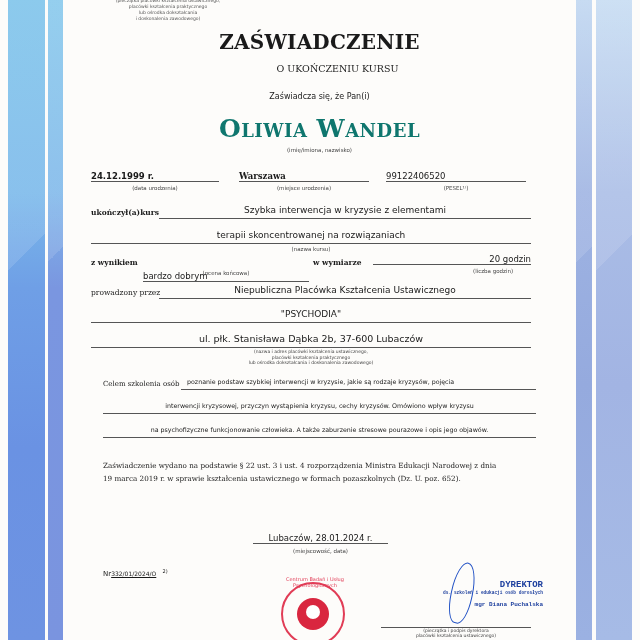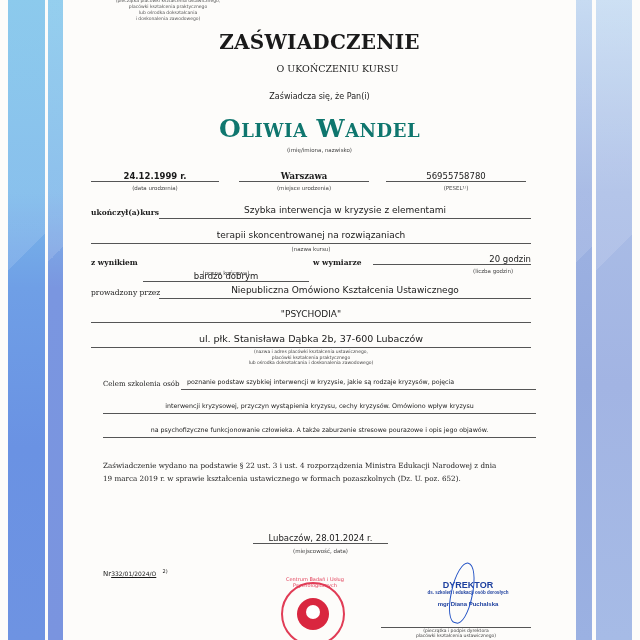--- a/index.html
+++ b/index.html
@@ -30,36 +30,36 @@
     color: #555; text-align: center; font-family: "DejaVu Sans", sans-serif; }
 
   .title { left: 0; width: 513px; top: 30px; font-size: 20px; font-weight: bold; letter-spacing: 0.2px; }
   .subtitle { left: 0; width: 549px; top: 63px; font-size: 9.5px; }
   .intro { left: 0; width: 513px; top: 92px; font-size: 8px; font-family: "DejaVu Sans", sans-serif; }
   .name { left: 0; width: 513px; top: 114px; font-size: 25px; font-weight: bold; color: #0f766e;
     font-variant: small-caps; letter-spacing: 0.5px; }
   .cap { font-size: 5.5px; color: #444; font-family: "DejaVu Sans", sans-serif; }
   .name-cap { left: 0; width: 513px; top: 147px; }
 
-  .field { font-size: 8.5px; font-family: "DejaVu Sans", sans-serif; text-align: center; border-bottom: 1px solid #555; }
+  .field { font-size: 8.5px; font-family: "DejaVu Sans", sans-serif; border-bottom: 1px solid #555; }
   .label { font-size: 7.5px; font-weight: bold; font-family: "DejaVu Serif", serif; }
   .line { border-bottom: 1px solid #555; height: 1px; }
 
   .body-small { font-size: 6.5px; font-family: "DejaVu Sans", sans-serif; text-align:center; }
   .legal { font-size: 7.2px; line-height: 13px; font-family: "DejaVu Serif", serif; }
 
   .stamp { left: 218px; top: 582px; width: 64px; height: 64px; border-radius: 50%;
     border: 2px solid #e13c56; box-sizing: border-box; }
   .stamp-inner { position:absolute; left: 14px; top: 14px; width: 32px; height: 32px; border-radius: 50%; background: #d9263f; }
   .stamp-bulb { position:absolute; left: 9px; top: 7px; width: 14px; height: 14px; border-radius: 50%; background: #fff; }
   .stamp-text { position:absolute; left:-6px; top:-8px; width: 76px; font-size: 5px; color: #e13c56;
     font-family: "DejaVu Sans", sans-serif; text-align:center; }
 
   .sig-box { left: 330px; top: 568px; width: 150px; height: 60px; }
-  .dyr { font-family: Liberation Sans, sans-serif; color: #1d3f9e; text-align: center; }
+  .dyr { font-family: Liberation Mono, monospace; color: #1d3f9e; text-align: right; }
   .sig-stroke { position:absolute; border: 1.5px solid #1f4fc4; border-radius: 50% 50% 45% 45%; }
 </style>
 </head>
 <body>
 
 <div class="stripe l-outer"></div>
 <div class="stripe l-inner"></div>
 <div class="stripe r-inner"></div>
 <div class="stripe r-outer"></div>
 
@@ -75,40 +75,40 @@
   <div class="abs center title">ZAŚWIADCZENIE</div>
   <div class="abs center subtitle">O UKOŃCZENIU KURSU</div>
   <div class="abs center intro">Zaświadcza się, że Pan(i)</div>
   <div class="abs center name">Oliwia Wandel</div>
   <div class="abs center cap name-cap">(imię/imiona, nazwisko)</div>
 
   <div class="abs field" style="left:28px; top:171px; width:128px; font-weight:bold;">24.12.1999 r.</div>
   <div class="abs cap center" style="left:28px; top:185px; width:128px;">(data urodzenia)</div>
   <div class="abs field" style="left:176px; top:171px; width:130px; font-weight:bold; font-family:'DejaVu Serif',serif;">Warszawa</div>
   <div class="abs cap center" style="left:176px; top:185px; width:130px;">(miejsce urodzenia)</div>
-  <div class="abs field" style="left:323px; top:171px; width:140px;">56955758780</div>
+  <div class="abs field" style="left:323px; top:171px; width:140px;">99122406520</div>
   <div class="abs cap center" style="left:323px; top:185px; width:140px;">(PESEL¹⁾)</div>
 
   <div class="abs label" style="left:28px; top:208px;text-align:center;">ukończył(a)kurs</div>
   <div class="abs line" style="left:96px; top:217px; width:372px;"></div>
   <div class="abs center" style="left:96px; top:205px; width:372px; font-size:9px; font-family:'DejaVu Sans',sans-serif;">Szybka interwencja w kryzysie z elementami</div>
   <div class="abs line" style="left:28px; top:242px; width:440px;"></div>
   <div class="abs center" style="left:28px; top:230px; width:440px; font-size:9px; font-family:'DejaVu Sans',sans-serif;">terapii skoncentrowanej na rozwiązaniach</div>
   <div class="abs cap center" style="left:28px; top:246px; width:440px;">(nazwa kursu)</div>
 
   <div class="abs label" style="left:28px; top:258px;">z wynikiem</div>
   <div class="abs field" style="left:80px; top:271px; width:166px;">bardzo dobrym</div>
   <div class="abs cap center" style="left:80px; top:270px; width:166px;">(ocena końcowa)</div>
   <div class="abs label" style="left:250px; top:258px;">w wymiarze</div>
   <div class="abs field" style="left:310px; top:254px; width:158px; text-align:right; padding-right:0;">20 godzin</div>
   <div class="abs cap" style="left:410px; top:268px;">(liczba godzin)</div>
 
   <div class="abs label" style="left:28px; top:288px; font-weight:normal;">prowadzony przez</div>
   <div class="abs line" style="left:96px; top:297px; width:372px;"></div>
-  <div class="abs center" style="left:96px; top:285px; width:372px; font-size:9px; font-family:'DejaVu Sans',sans-serif;">Niepubliczna Omówiono Kształcenia Ustawicznego</div>
+  <div class="abs center" style="left:96px; top:285px; width:372px; font-size:9px; font-family:'DejaVu Sans',sans-serif;">Niepubliczna Placówka Kształcenia Ustawicznego</div>
   <div class="abs line" style="left:28px; top:321px; width:440px;"></div>
   <div class="abs center" style="left:28px; top:309px; width:440px; font-size:9px; font-family:'DejaVu Sans',sans-serif;">"PSYCHODIA"</div>
   <div class="abs line" style="left:28px; top:346px; width:440px;"></div>
   <div class="abs center" style="left:28px; top:333px; width:440px; font-size:9.5px; font-family:'DejaVu Sans',sans-serif;">ul. płk. Stanisława Dąbka 2b, 37-600 Lubaczów</div>
   <div class="abs cap center" style="left:28px; top:349px; width:440px; font-size:4.5px; line-height:5.5px;">
     <div>(nazwa i adres placówki kształcenia ustawicznego,</div>
     <div>placówki kształcenia praktycznego</div>
     <div>lub ośrodka dokształcania i doskonalenia zawodowego)</div>
   </div>
 

